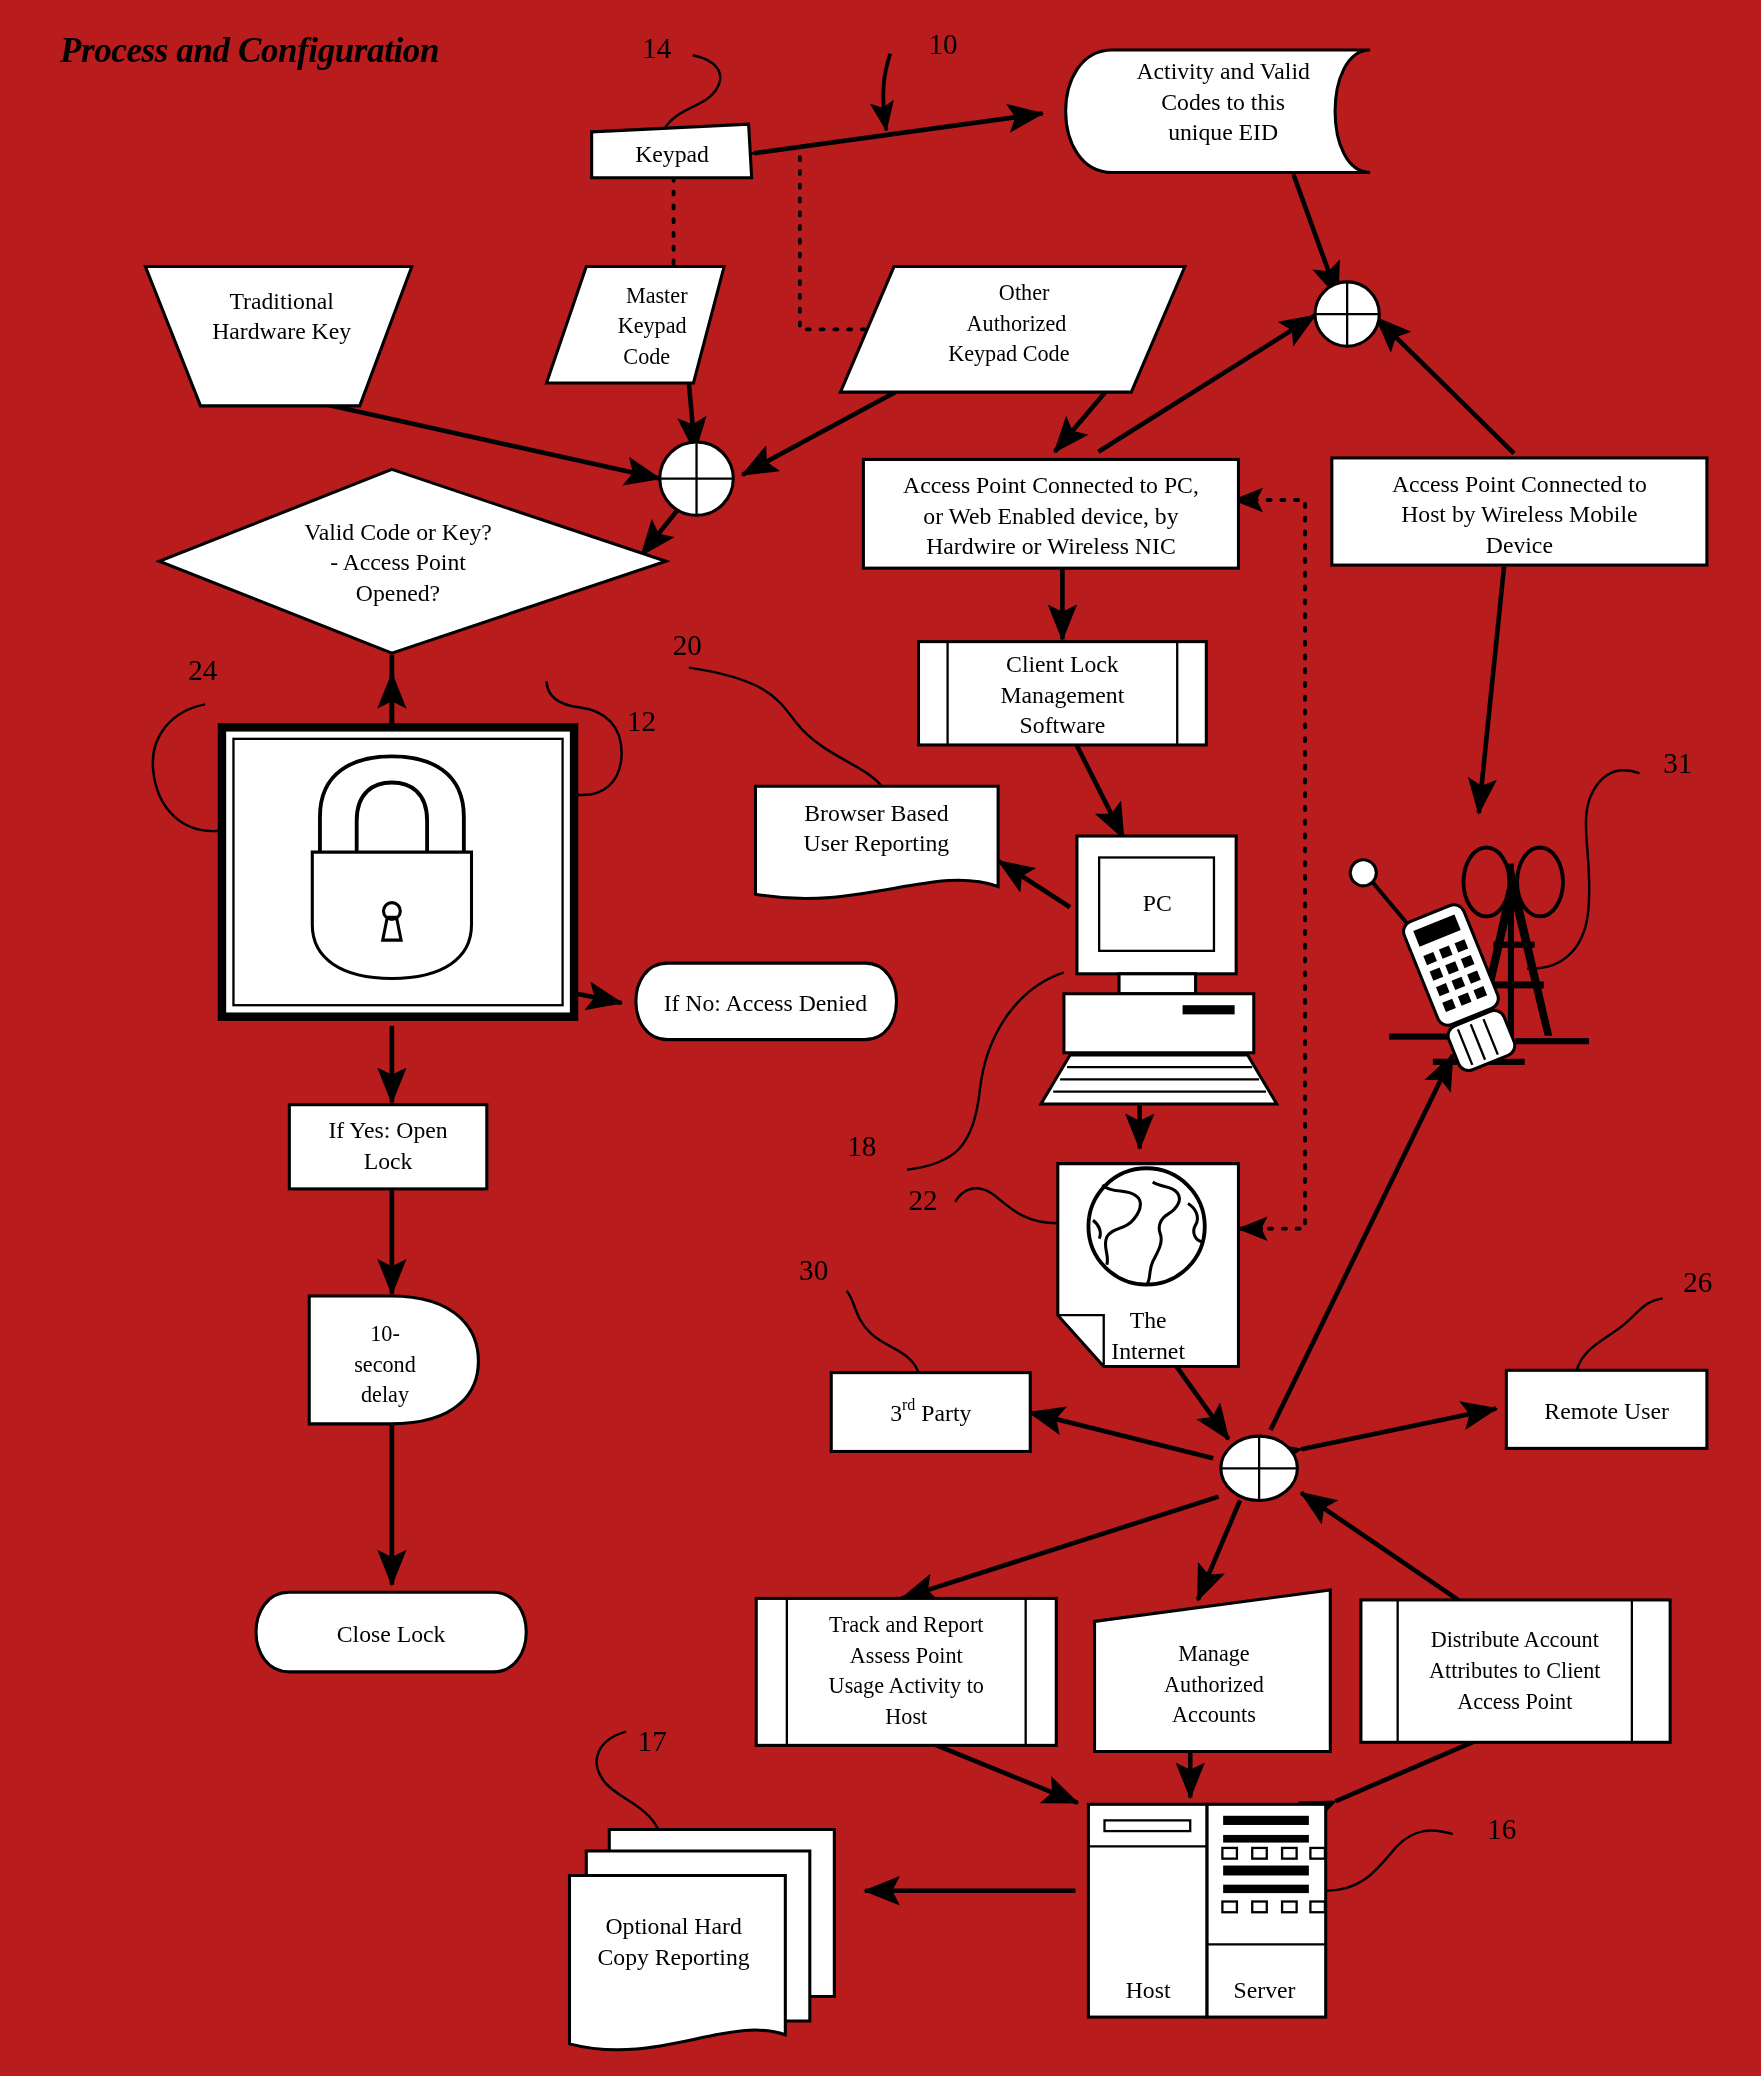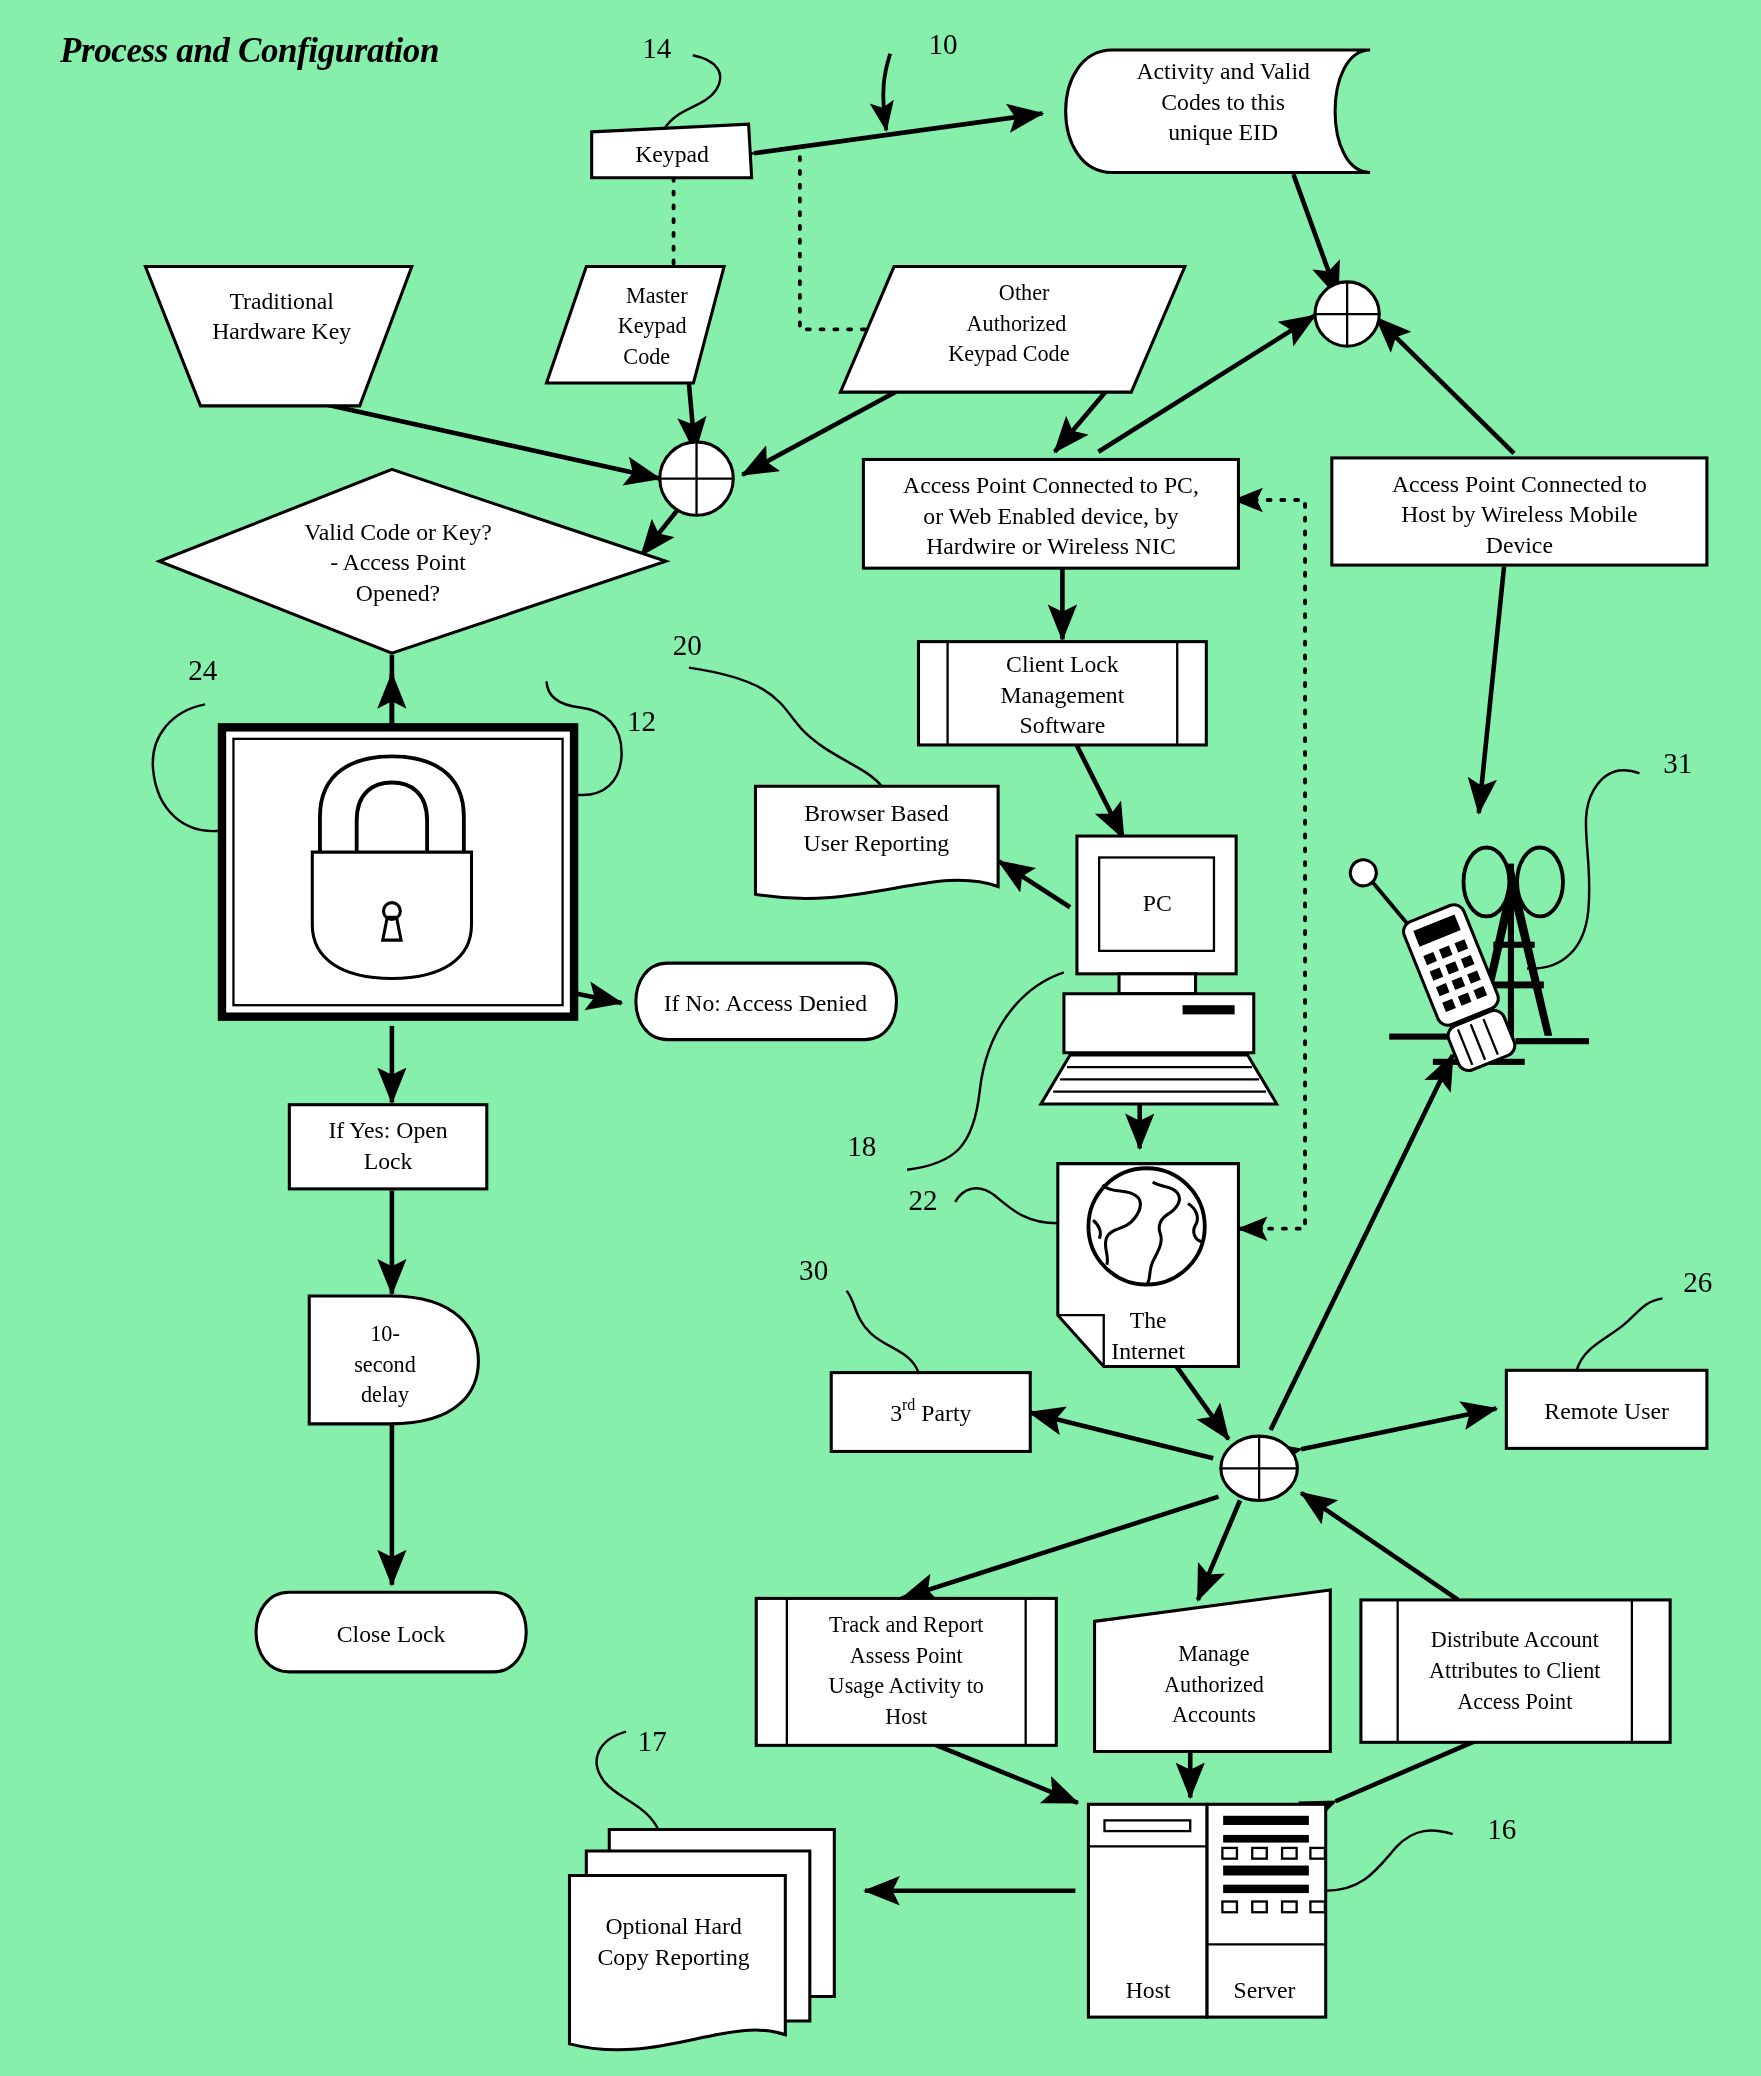--- a/index.html
+++ b/index.html
@@ -4,21 +4,21 @@
 <style>
   html, body {
     margin: 0;
     padding: 0;
     background: #ffffff;
   }
   #page {
     position: relative;
     width: 1762px;
     height: 2077px;
-    background: #86efac;
+    background: #b91c1c;
     font-family: "Liberation Serif", "DejaVu Serif", serif;
     overflow: hidden;
   }
   #diagram { position: absolute; left: 0; top: 0; }
 
   .ttl {
     position: absolute;
     font-family: "Liberation Serif", "DejaVu Serif", serif;
     font-weight: bold;
     font-style: italic;

